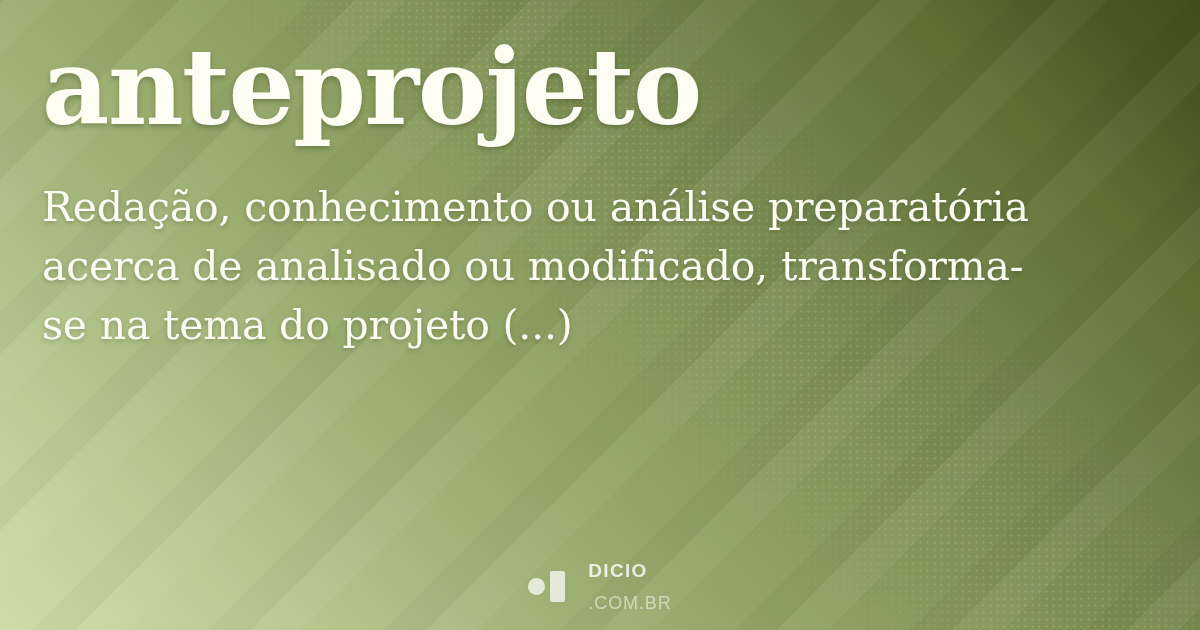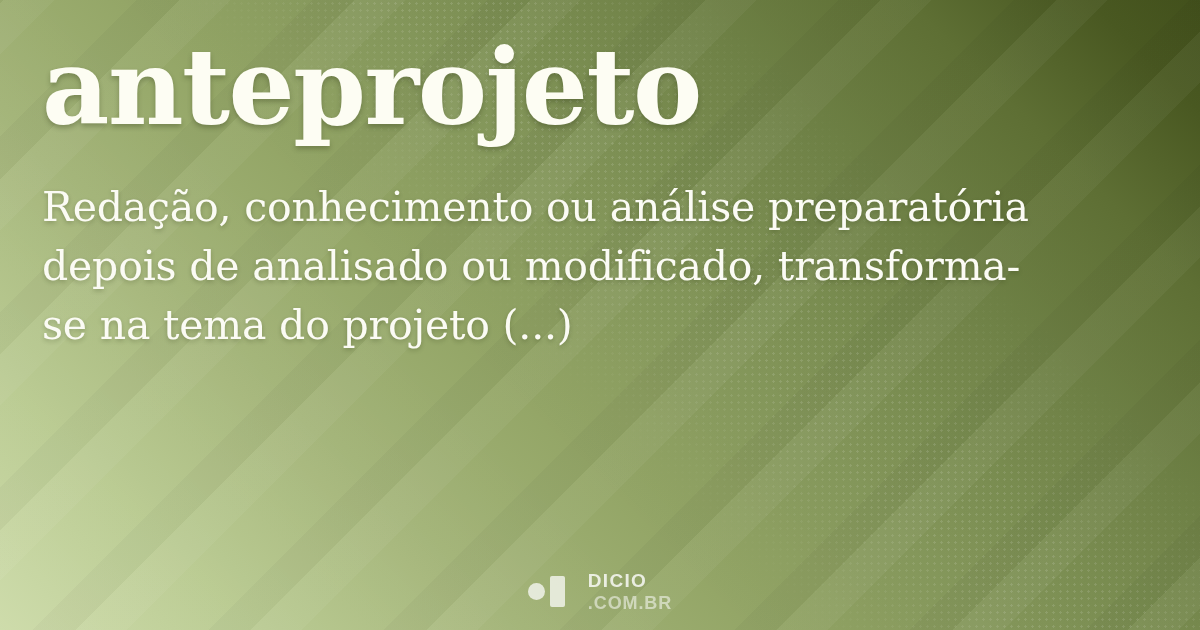--- a/index.html
+++ b/index.html
@@ -148,44 +148,44 @@
   }
   .logo-name {
     font-family: "Liberation Sans", sans-serif;
     font-weight: bold;
     font-size: 19px;
     letter-spacing: 1.3px;
     color: rgba(255,255,255,0.80);
   }
   .logo-tld {
     font-family: "Liberation Sans", sans-serif;
-    font-weight: bold;
+    font-weight: normal;
     font-size: 18px;
     letter-spacing: 0.9px;
     color: rgba(255,255,255,0.52);
-    margin-top: 4px;
+    margin-top: 14px;
   }
 </style>
 </head>
 <body>
 
 <div id="card">
 
   <div class="bg-base"></div>
   <div class="bg-stripes"></div>
   <div class="bg-dots"></div>
   <div class="bg-vignette"></div>
 
   <div class="content">
 
     <h1 class="word">anteprojeto</h1>
 
     <div class="defs">
       <p class="def-line">Redação, conhecimento ou análise preparatória</p>
-      <p class="def-line">depois de analisado ou modificado, transforma-</p>
+      <p class="def-line">acerca de analisado ou modificado, transforma-</p>
       <p class="def-line">se na tema do projeto (...)</p>
     </div>
 
     <div class="logo">
       <div class="logo-mark">
         <span class="logo-dot"></span>
         <span class="logo-bar"></span>
       </div>
       <div class="logo-text">
         <span class="logo-name">DICIO</span>

